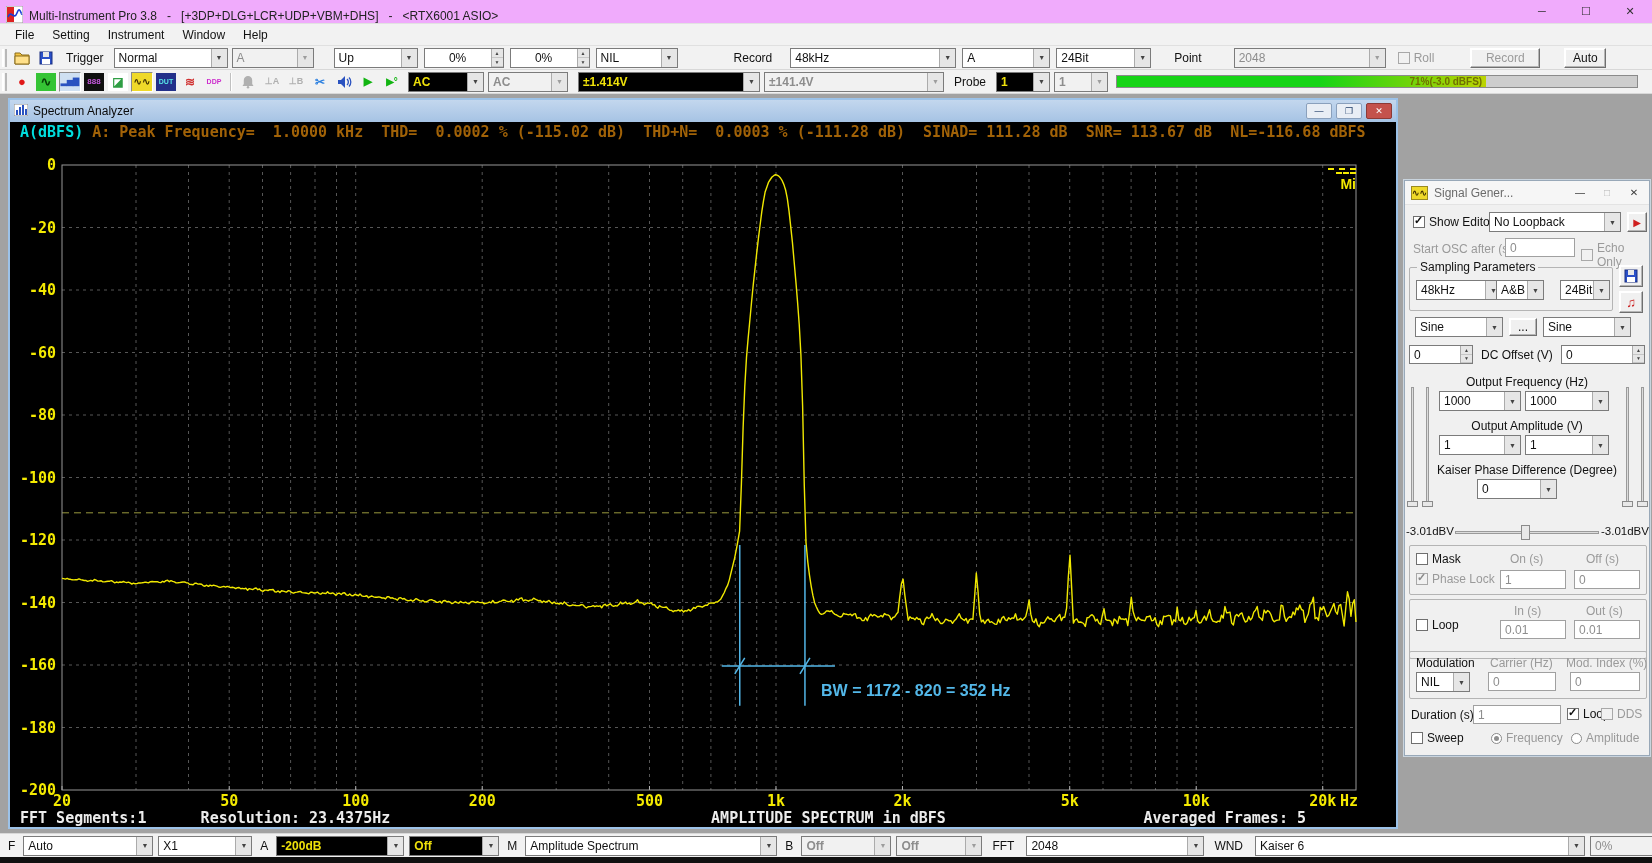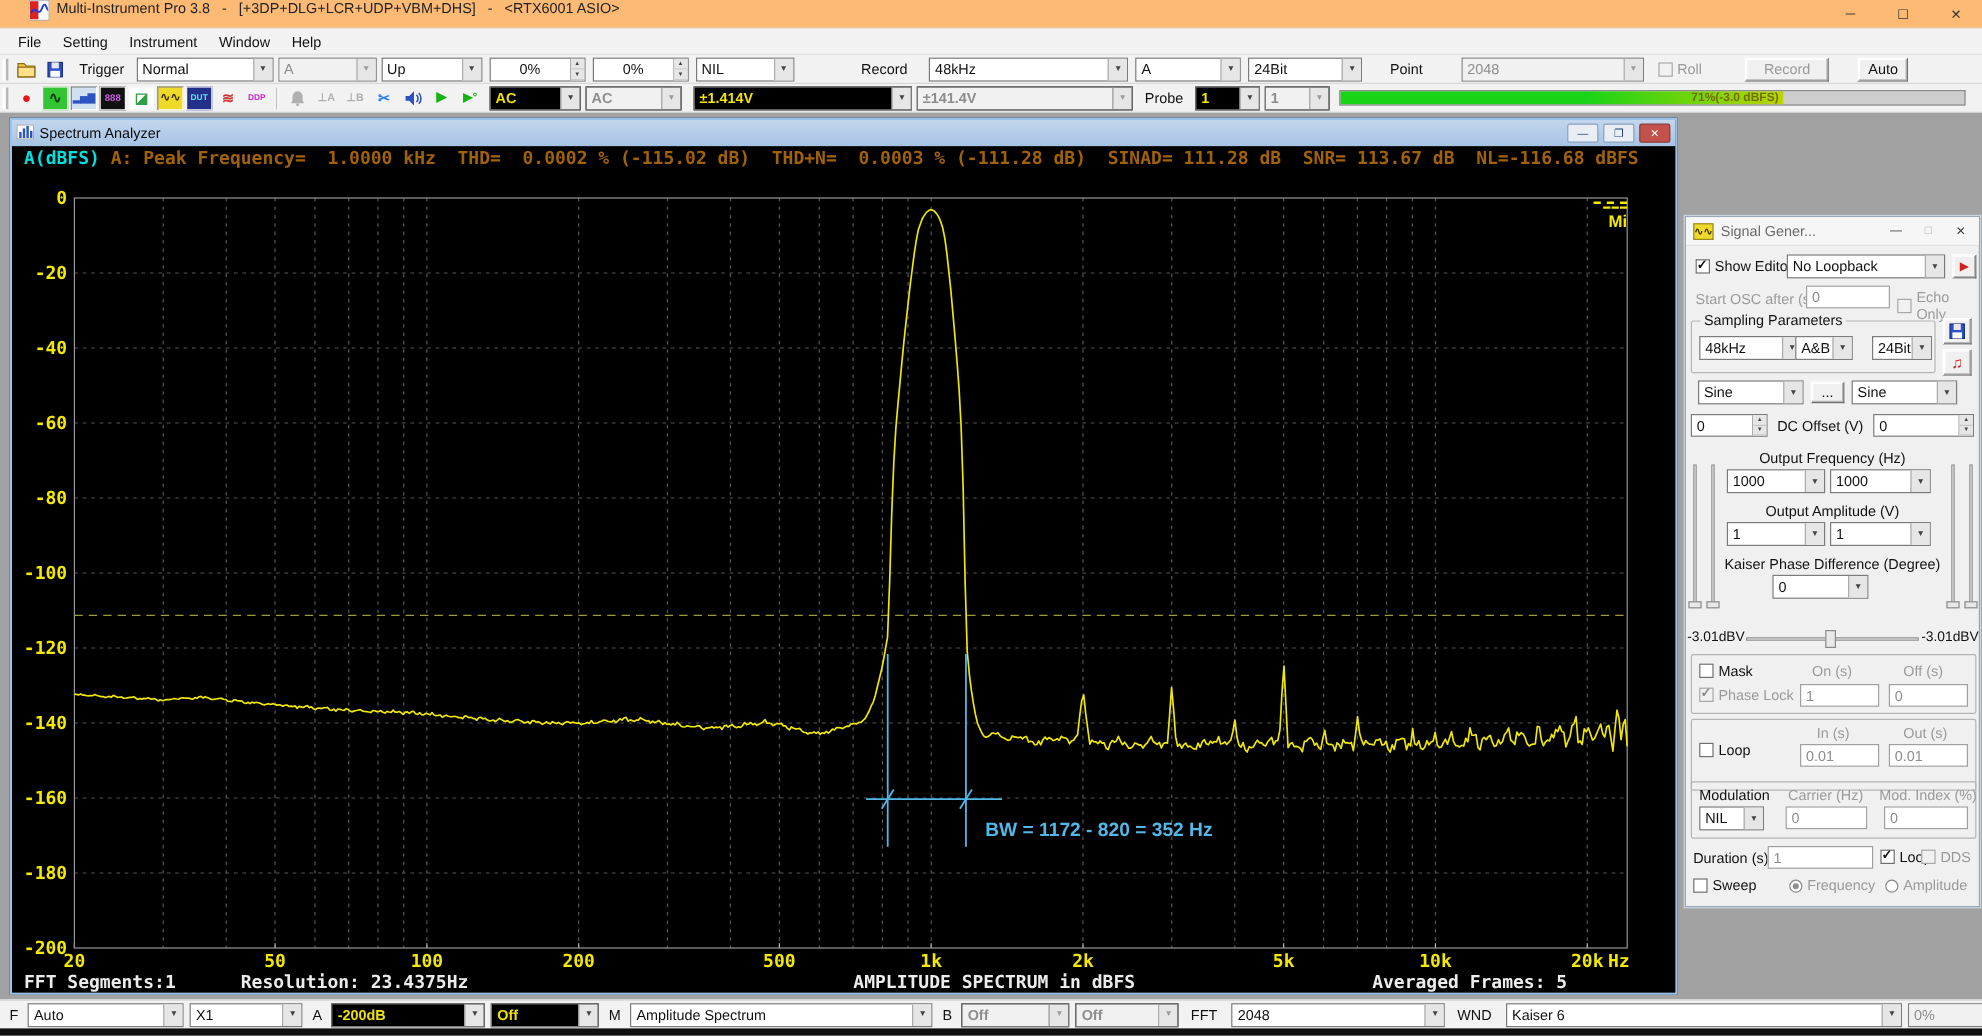--- a/index.html
+++ b/index.html
@@ -1,21 +1,21 @@
 <!DOCTYPE html>
 <html><head>
 <meta charset="utf-8">
 <style>
   html,body{margin:0;padding:0;background:#444;}
   *{box-sizing:border-box;}
   .screen{position:relative;width:1652px;height:863px;background:#f2f2f2;overflow:hidden;
           font-family:"Liberation Sans",sans-serif;font-size:12px;color:#111;}
   
-  .titlebar{position:absolute;left:0;top:0;width:1652px;height:24px;background:#fdba74;
-            display:flex;align-items:flex-start;border-bottom:1px solid #e2e2e2;padding-left:18px;}
+  .titlebar{position:absolute;left:0;top:0;width:1652px;height:24px;background:#f0abfc;
+            display:flex;align-items:flex-end;border-bottom:1px solid #e2e2e2;}
   .titlebar .appicon{margin:0 6px 0 6px;width:17px;height:17px;}
   .titlebar .title{font-size:12px;color:#222;white-space:pre;}
   .capbtns{margin-left:auto;display:flex;height:24px;}
   .capbtn{width:44px;height:24px;display:flex;align-items:center;justify-content:center;
           color:#333;font-size:11px;}
   
   .menubar{position:absolute;left:0;top:24px;width:1652px;height:22px;background:#f2f2f2;
            display:flex;align-items:center;padding-left:6px;border-bottom:1px solid #e0e0e0;}
   .menubar span{padding:2px 9px;}
   
@@ -169,21 +169,21 @@
       </span>
     <span class="tlbl" style="margin-left:8px">Trigger</span>
     <span class="combo" style="width:114px;margin-left:6px">
         <span class="ct">Normal</span>
         <span class="cbtn">▼</span>
       </span>
     <span class="combo dis" style="width:82px;margin-left:4px">
         <span class="ct">A</span>
         <span class="cbtn">▼</span>
       </span>
-    <span class="combo" style="width:84px;margin-left:4px">
+    <span class="combo" style="width:84px;margin-left:20px">
         <span class="ct">Up</span>
         <span class="cbtn">▼</span>
       </span>
     <span class="spin" style="width:80px;margin-left:6px">
         <span class="sval">0%</span>
         <span class="sbtns">
           <span>▲</span>
           <span>▼</span>
         </span>
       </span>

